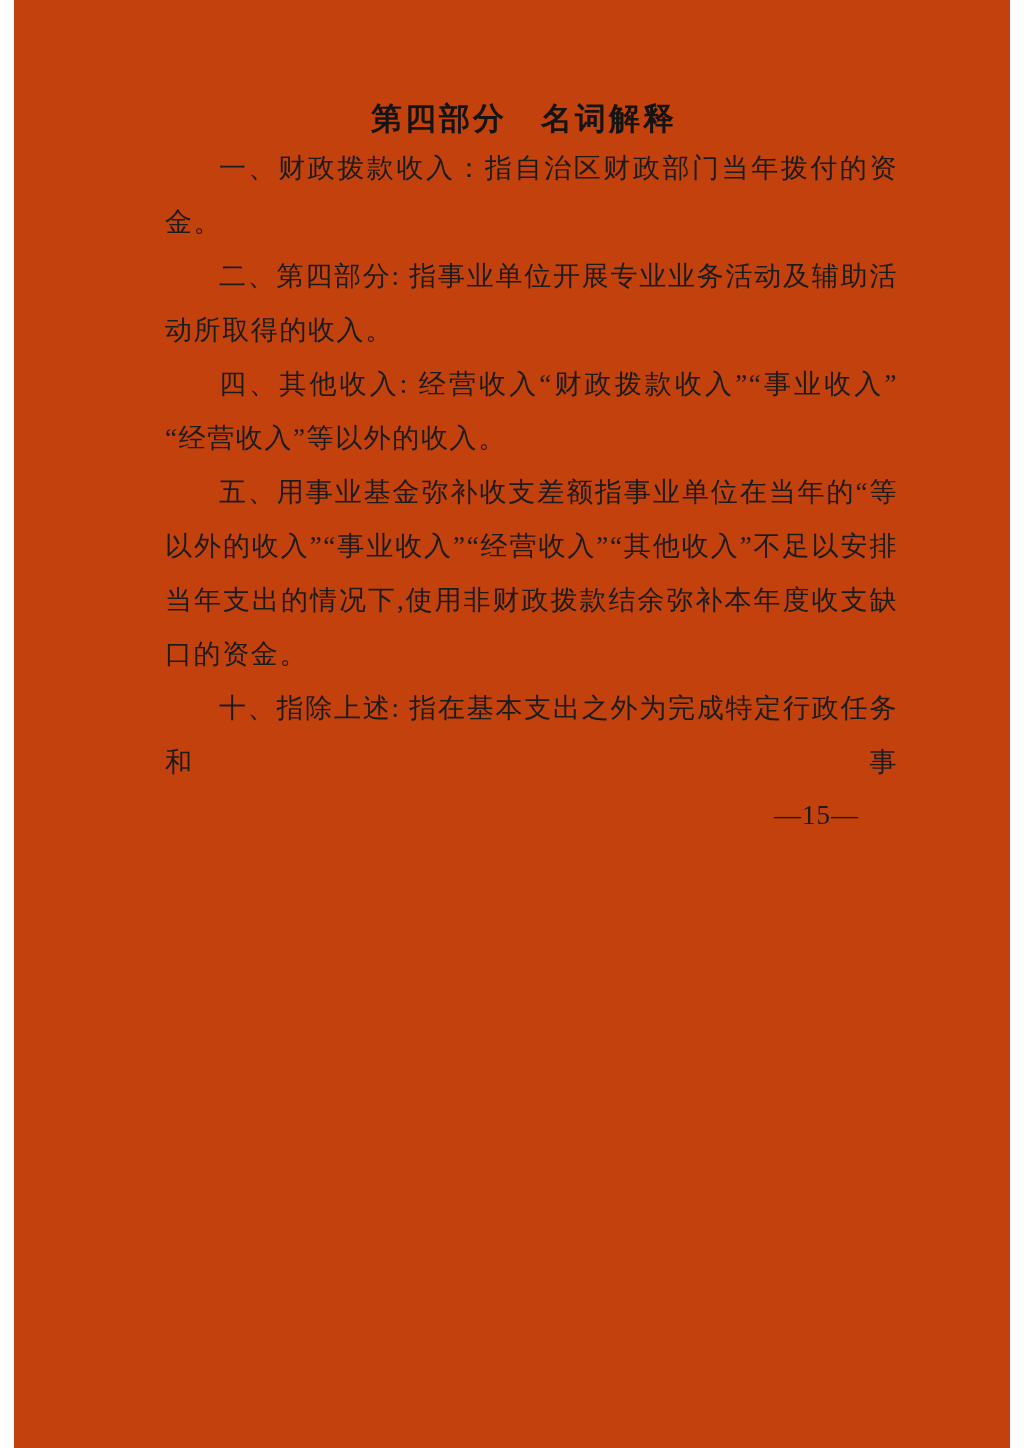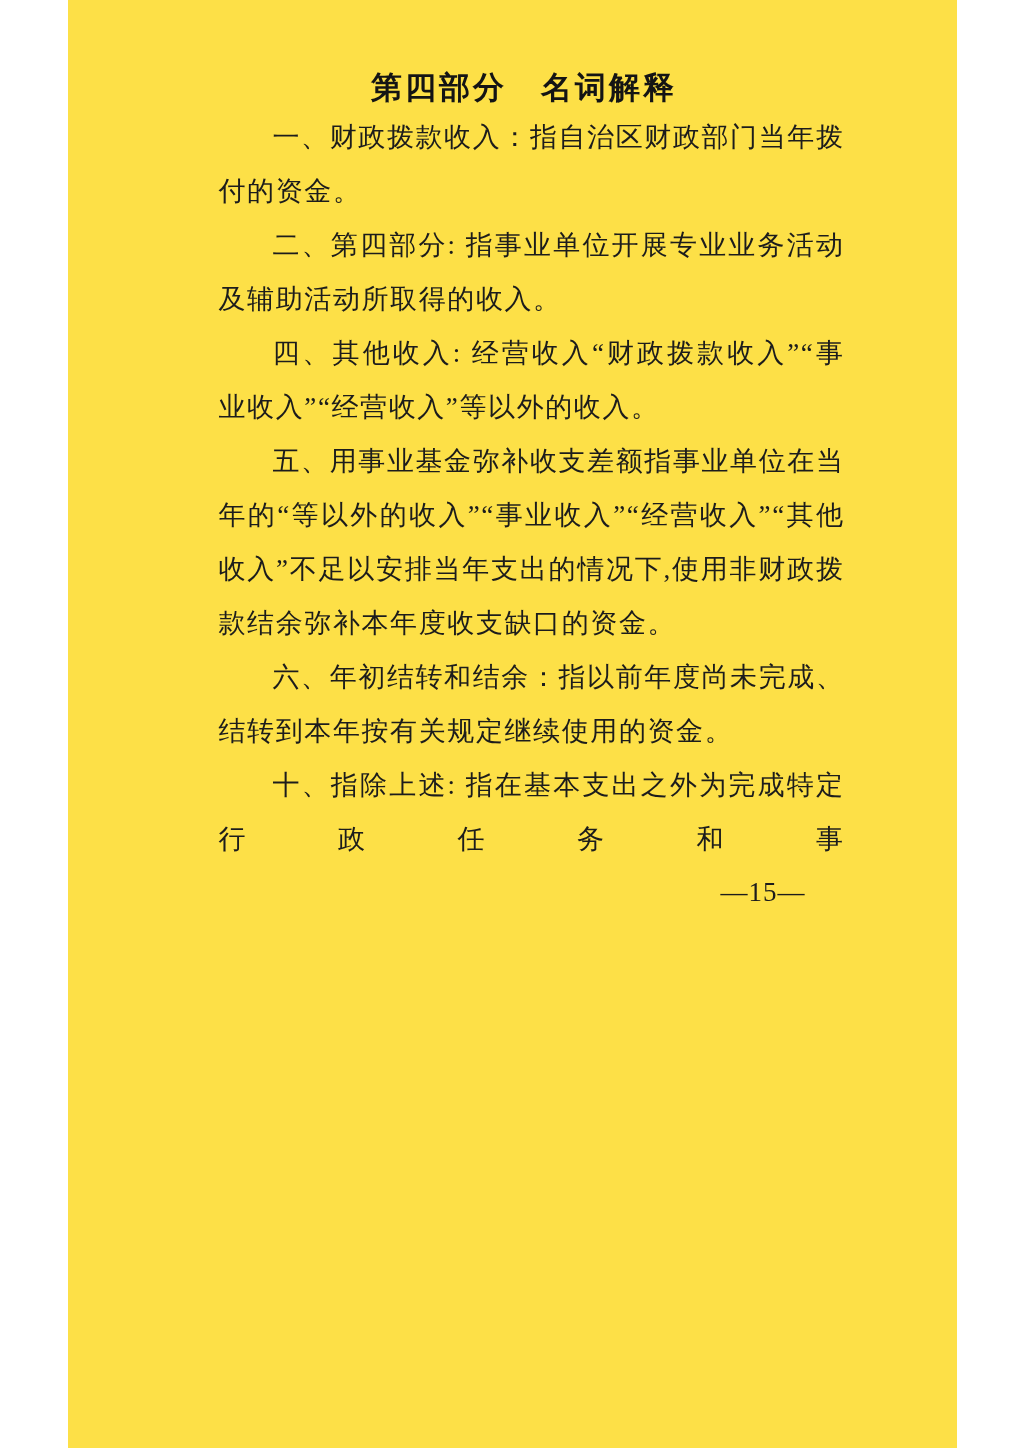--- a/index.html
+++ b/index.html
@@ -2,26 +2,26 @@
 <html lang="zh"><head>
 <meta charset="utf-8">
 <style>
   html, body {
     margin: 0;
     padding: 0;
     background: #ffffff;
   }
   .page {
     position: relative;
-    width: 889px;
+    width: 996px;
     height: 1448px;
     margin: 0 auto;
-    background: #fde047;
+    background: #c2410c;
     box-sizing: border-box;
-    padding: 66px 112px 0 136px;
+    padding: 97px 112px 0 136px;
     color: #1c1c1c;
     font-family: "Liberation Serif", "DejaVu Serif", serif;
     overflow: hidden;
   }
   .title {
     margin: 0;
     font-family: "Liberation Sans", "DejaVu Sans", sans-serif;
     font-weight: 700;
     font-size: 31px;
     line-height: 44px;
@@ -60,18 +60,17 @@
 <body>
 
 <div class="page">
   <h1 class="title">第四部分　名词解释</h1>
 
   <div class="content">
     <p>一、财政拨款收入：指自治区财政部门当年拨付的资金。</p>
     <p>二、第四部分: 指事业单位开展专业业务活动及辅助活动所取得的收入。</p>
     <p>四、其他收入: 经营收入“财政拨款收入”“事业收入”“经营收入”等以外的收入。</p>
     <p>五、用事业基金弥补收支差额指事业单位在当年的“等以外的收入”“事业收入”“经营收入”“其他收入”不足以安排当年支出的情况下,使用非财政拨款结余弥补本年度收支缺口的资金。</p>
-    <p>六、年初结转和结余：指以前年度尚未完成、结转到本年按有关规定继续使用的资金。</p>
     <p class="fill">十、指除上述: 指在基本支出之外为完成特定行政任务和事</p>
   </div>
 
   <div class="page-number">—15—</div>
 </div>
 
 </body></html>

